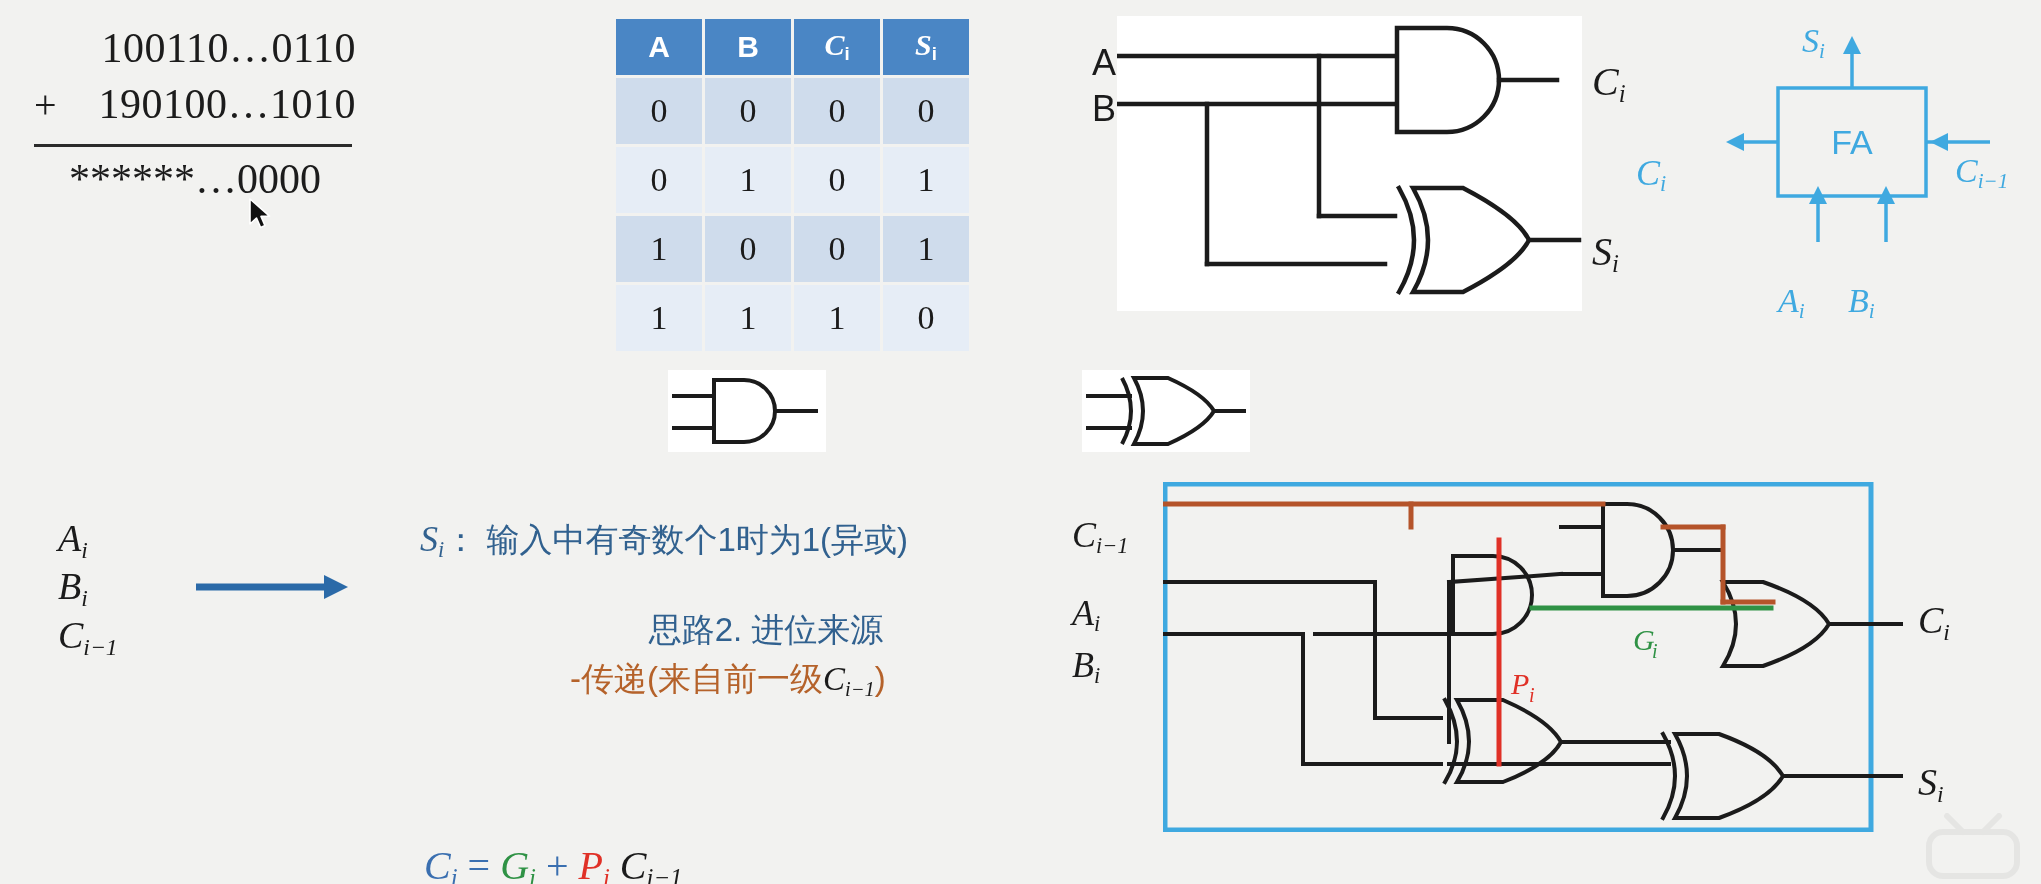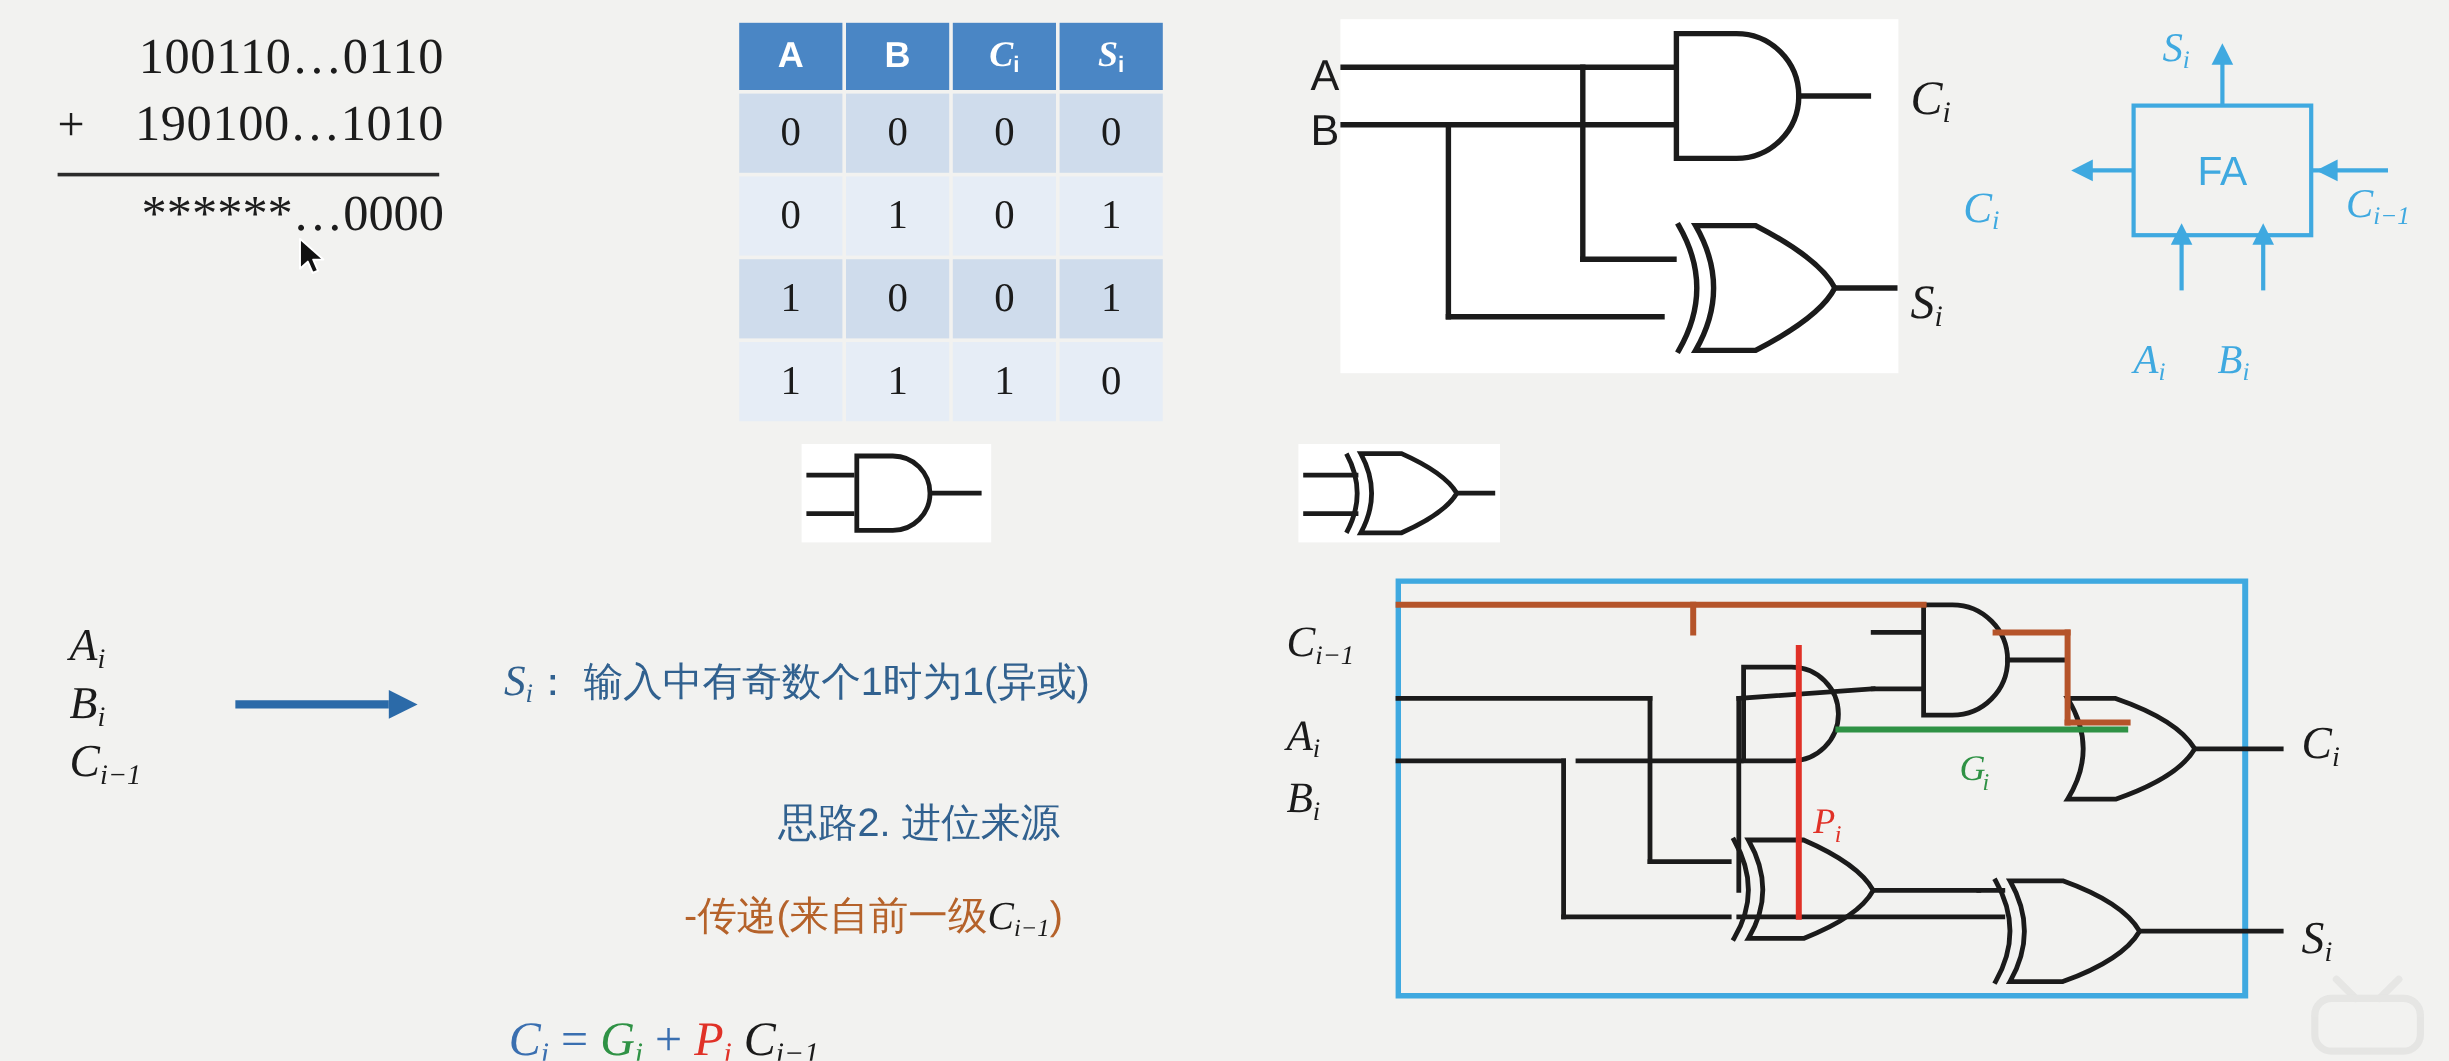--- a/index.html
+++ b/index.html
@@ -7,31 +7,31 @@
     width:2041px;height:884px;
     background:#f2f2f0;
     font-family:"Liberation Serif", serif;
     overflow:hidden;
     position:relative;
   }
   .stage{position:absolute;left:0;top:0;width:2041px;height:884px;}
   .abs{position:absolute;}
 
   
-  #addition{left:48px;top:24px;width:330px;}
+  #addition{left:34px;top:24px;width:330px;}
   .add-row{
     display:flex;align-items:baseline;
     font-family:"Liberation Serif", serif;
     font-size:42px;color:#1c1c1c;letter-spacing:.5px;
     height:56px;
   }
   .add-plus{width:46px;text-align:left;font-size:40px;}
   .add-num{flex:1;text-align:right;padding-right:8px;}
   .add-rule{height:3px;background:#2b2b2b;margin:8px 4px 8px 0;width:318px;}
-  .add-sum{font-family:"Liberation Serif", serif;font-size:42px;color:#1c1c1c;text-align:right;padding-right:8px;}
+  .add-sum{font-family:"Liberation Serif", serif;font-size:42px;color:#1c1c1c;text-align:center;padding-right:8px;}
 
   
   #cursor{left:248px;top:198px;width:26px;height:34px;}
 
   
   #truth-table{left:613px;top:16px;}
   table.tt{border-collapse:separate;border-spacing:3px;}
   table.tt th{
     background:#4a86c5;color:#ffffff;
     font-family:"Liberation Sans", sans-serif;
@@ -68,21 +68,21 @@
   #legend-and{left:668px;top:370px;width:158px;height:82px;background:#ffffff;}
   #legend-xor{left:1082px;top:370px;width:168px;height:82px;background:#ffffff;}
 
   
   #inputs{left:58px;top:516px;}
   #inputs div{font-size:38px;color:#1b1b1b;line-height:1.18;}
   #arrow-right{left:196px;top:570px;width:155px;height:34px;}
 
   
   #explain{left:420px;top:512px;width:620px;}
-  .ex-line{font-family:"Liberation Sans","DejaVu Sans",sans-serif;font-size:33px;color:#31618f;white-space:nowrap;line-height:1.5;margin-top:28px;}
+  .ex-line{font-family:"Liberation Sans","DejaVu Sans",sans-serif;font-size:33px;color:#31618f;white-space:nowrap;line-height:1.5;}
   .ex-lbl{font-family:"Liberation Serif",serif;font-style:italic;font-size:36px;color:#31618f;}
   .ex-indent1{padding-left:72px;text-align:center;}
   .ex-indent2{padding-left:150px;}
   .ex-green{color:#3a8a52;}
   .ex-orange{color:#b5622a;}
 
   
   #formula{left:424px;top:842px;font-size:40px;white-space:nowrap;}
   .f-blue{color:#3a6fb0;}
   .f-green{color:#2f9245;}

